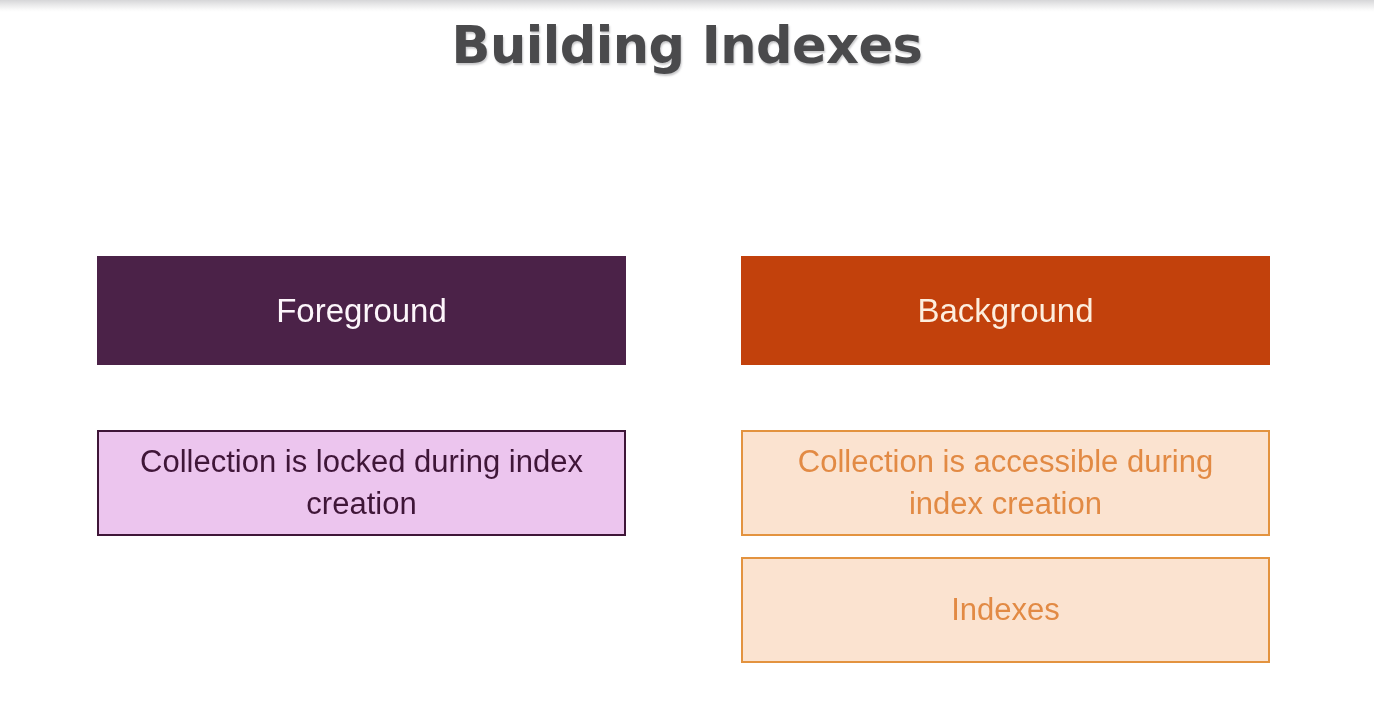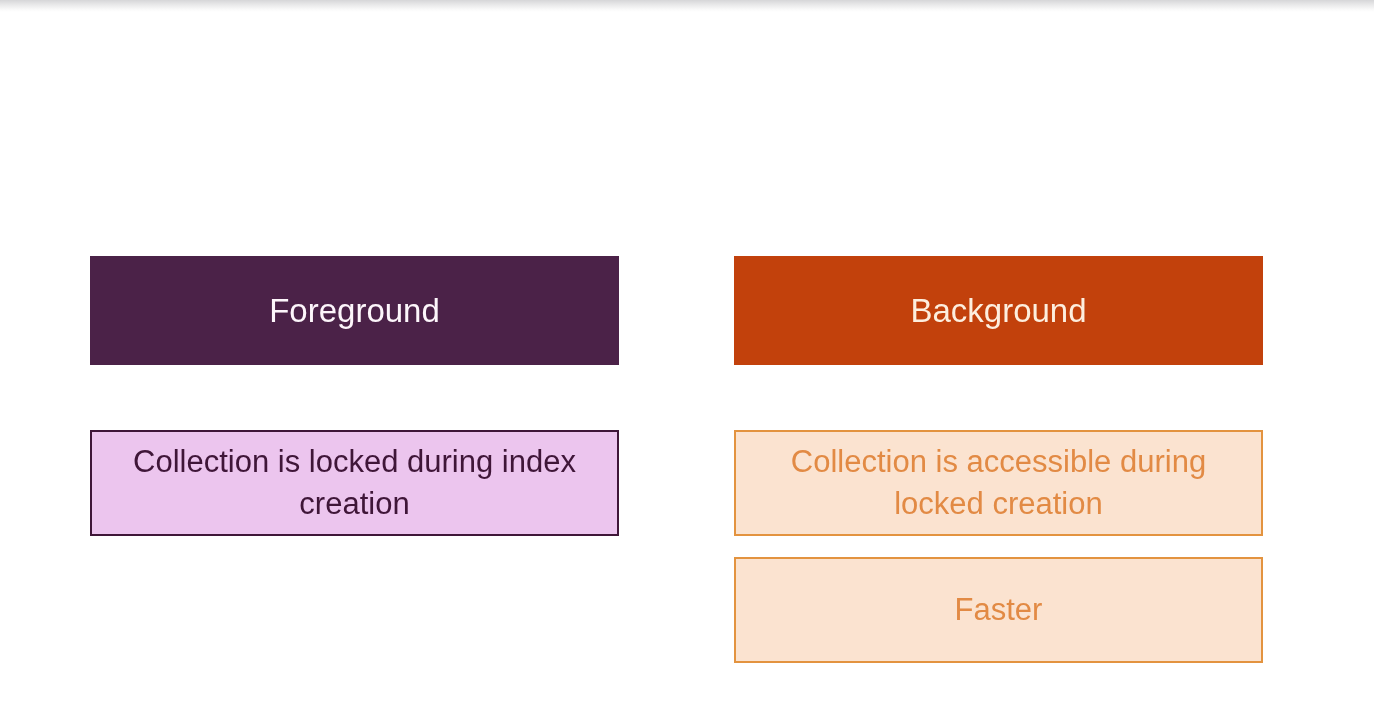--- a/index.html
+++ b/index.html
@@ -44,21 +44,21 @@
     color: #4a4a4c;
     letter-spacing: -0.5px;
     text-shadow: 1px 2px 2px rgba(120,120,125,0.40);
     white-space: nowrap;
   }
 
   
   .compare-table {
     position: absolute;
     top: 256px;
-    left: 90px;
+    left: 97px;
     width: 1173px;
     height: 408px;
   }
 
   .column {
     position: absolute;
     top: 0;
     width: 529px;
     height: 408px;
   }
@@ -117,20 +117,21 @@
     max-width: 100%;
   }
 </style>
 </head>
 <body>
 
 <div class="slide">
 
   <div class="top-edge-shade"></div>
 
+  <div class="slide-title">Building Indexes</div>
 
   <div class="compare-table">
 
     <div class="column column-foreground">
 
       <div class="cell cell-header cell-header-foreground">
         <span class="cell-text">Foreground</span>
       </div>
 
       <div class="cell cell-body cell-body-foreground cell-row1">
@@ -140,23 +141,23 @@
 
     </div>
 
     <div class="column column-background">
 
       <div class="cell cell-header cell-header-background">
         <span class="cell-text">Background</span>
       </div>
 
       <div class="cell cell-body cell-body-background cell-row1">
-        <span class="cell-text">Collection is accessible during locked creation</span>
+        <span class="cell-text">Collection is accessible during index creation</span>
       </div>
 
       <div class="cell cell-body cell-body-background cell-row2">
-        <span class="cell-text">Faster</span>
+        <span class="cell-text">Indexes</span>
       </div>
 
     </div>
 
   </div>
 </div>
 
 </body></html>

